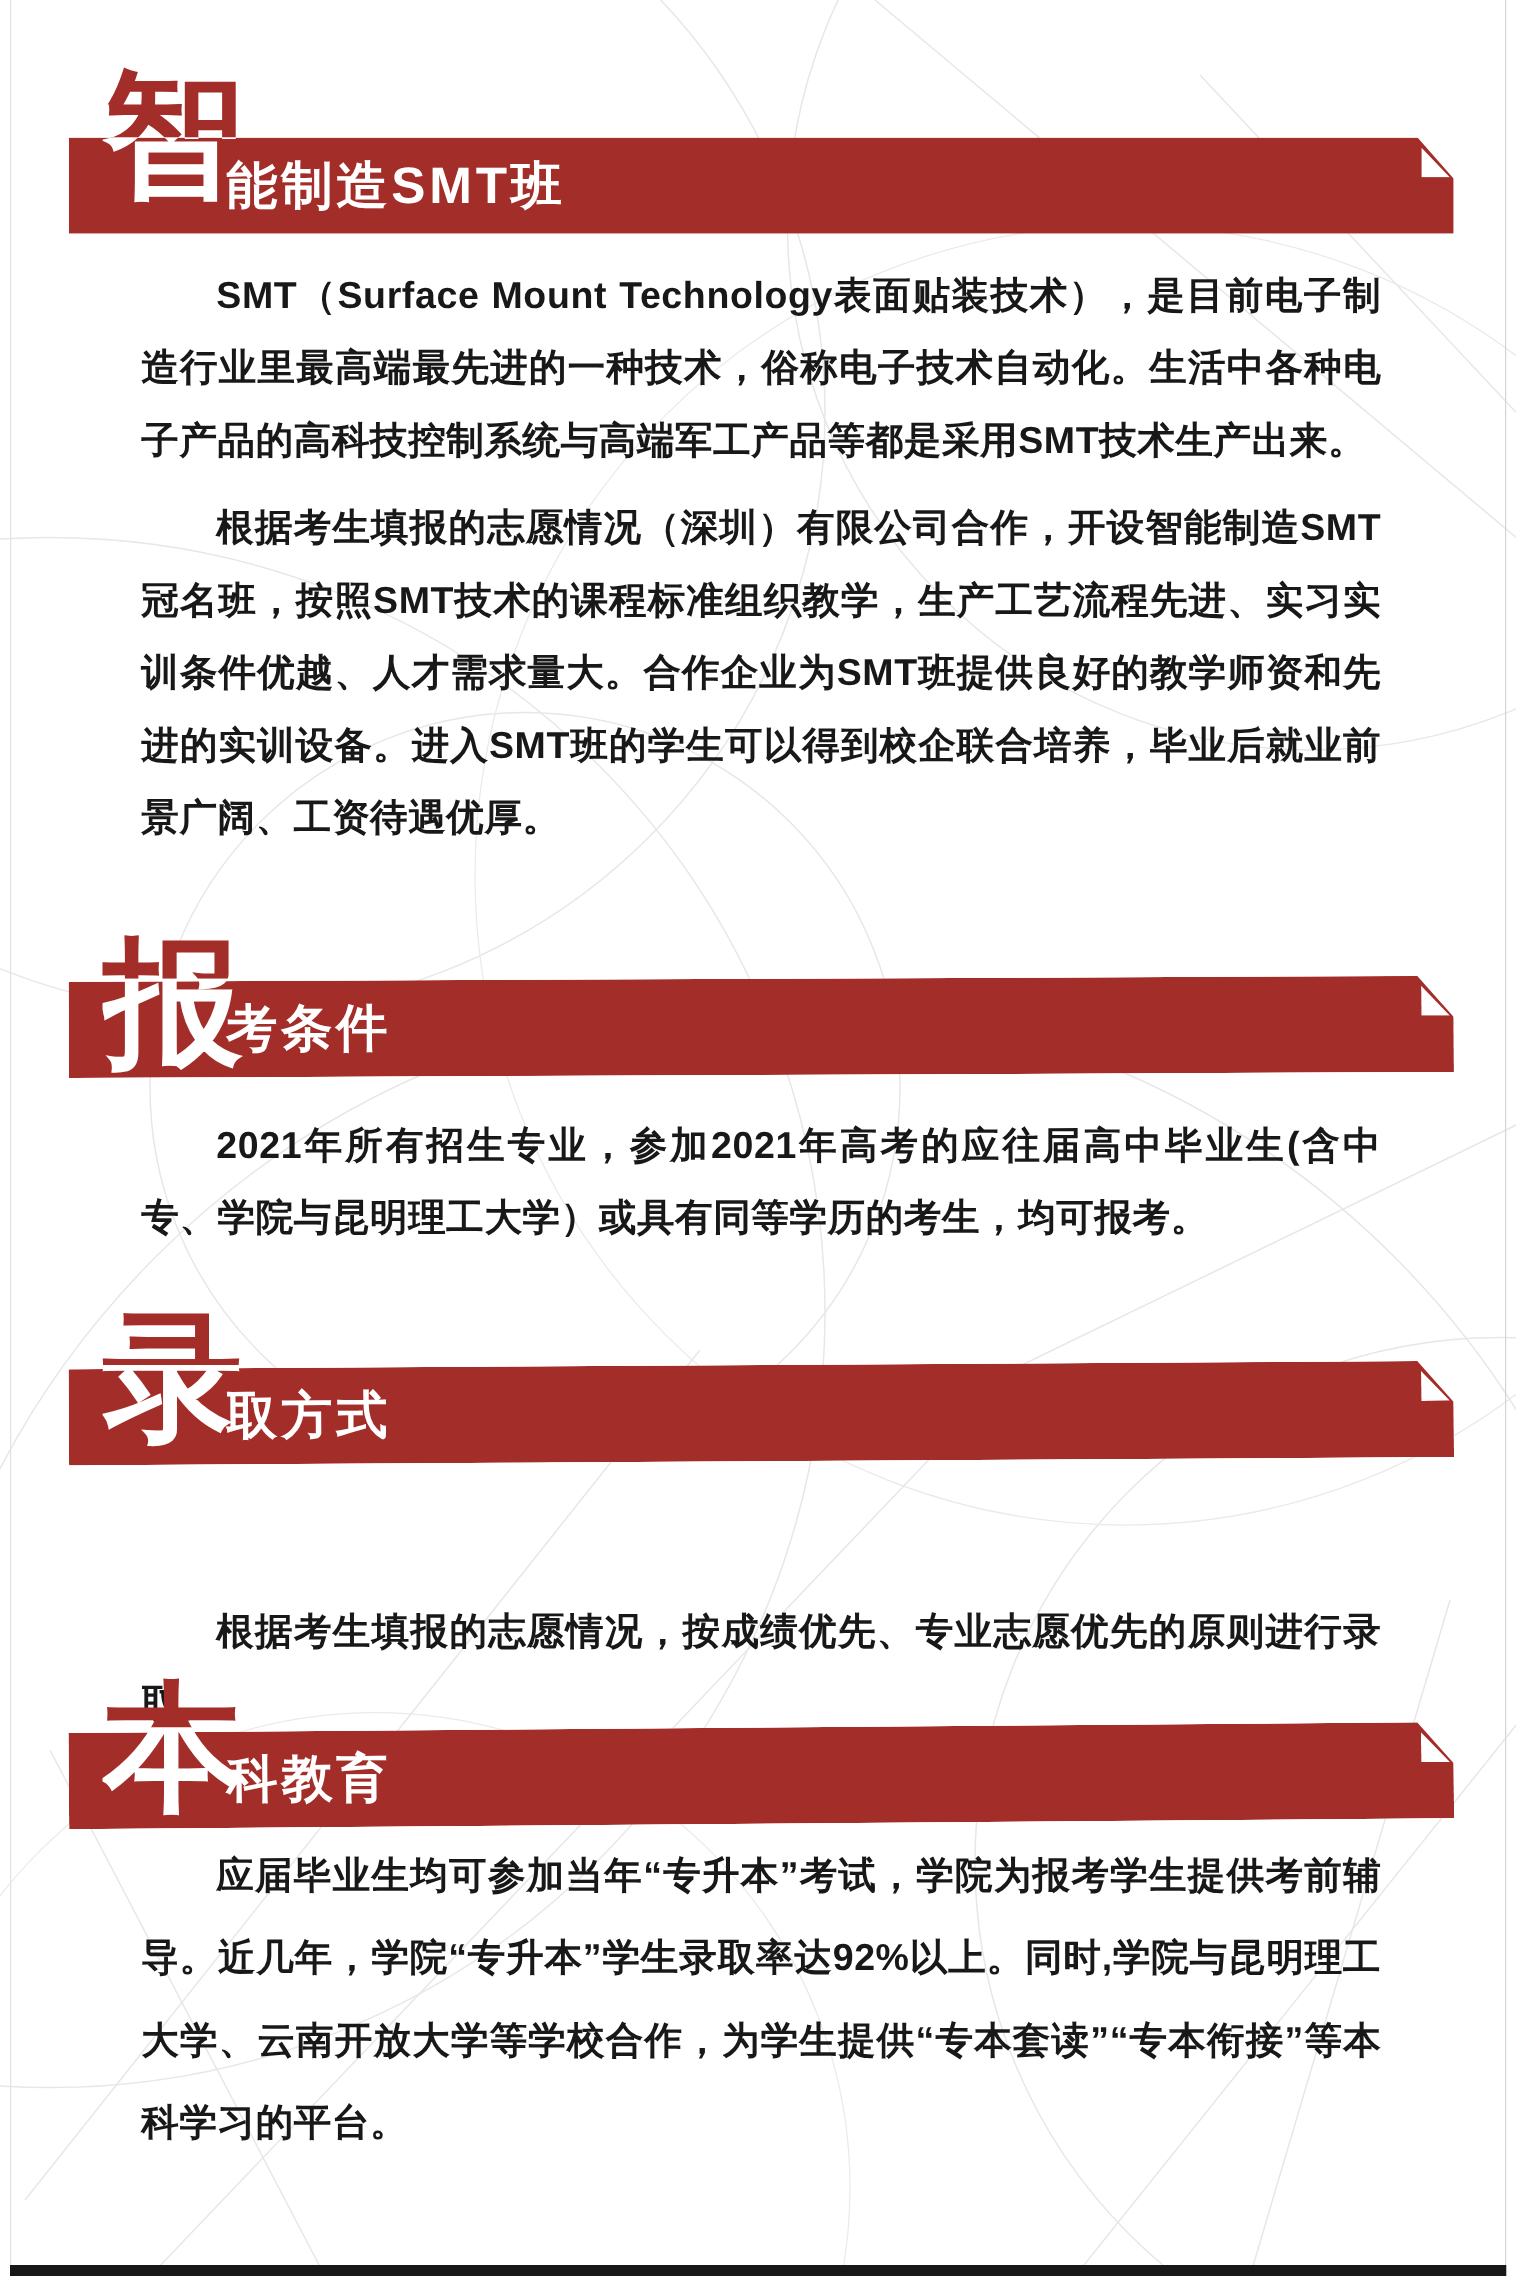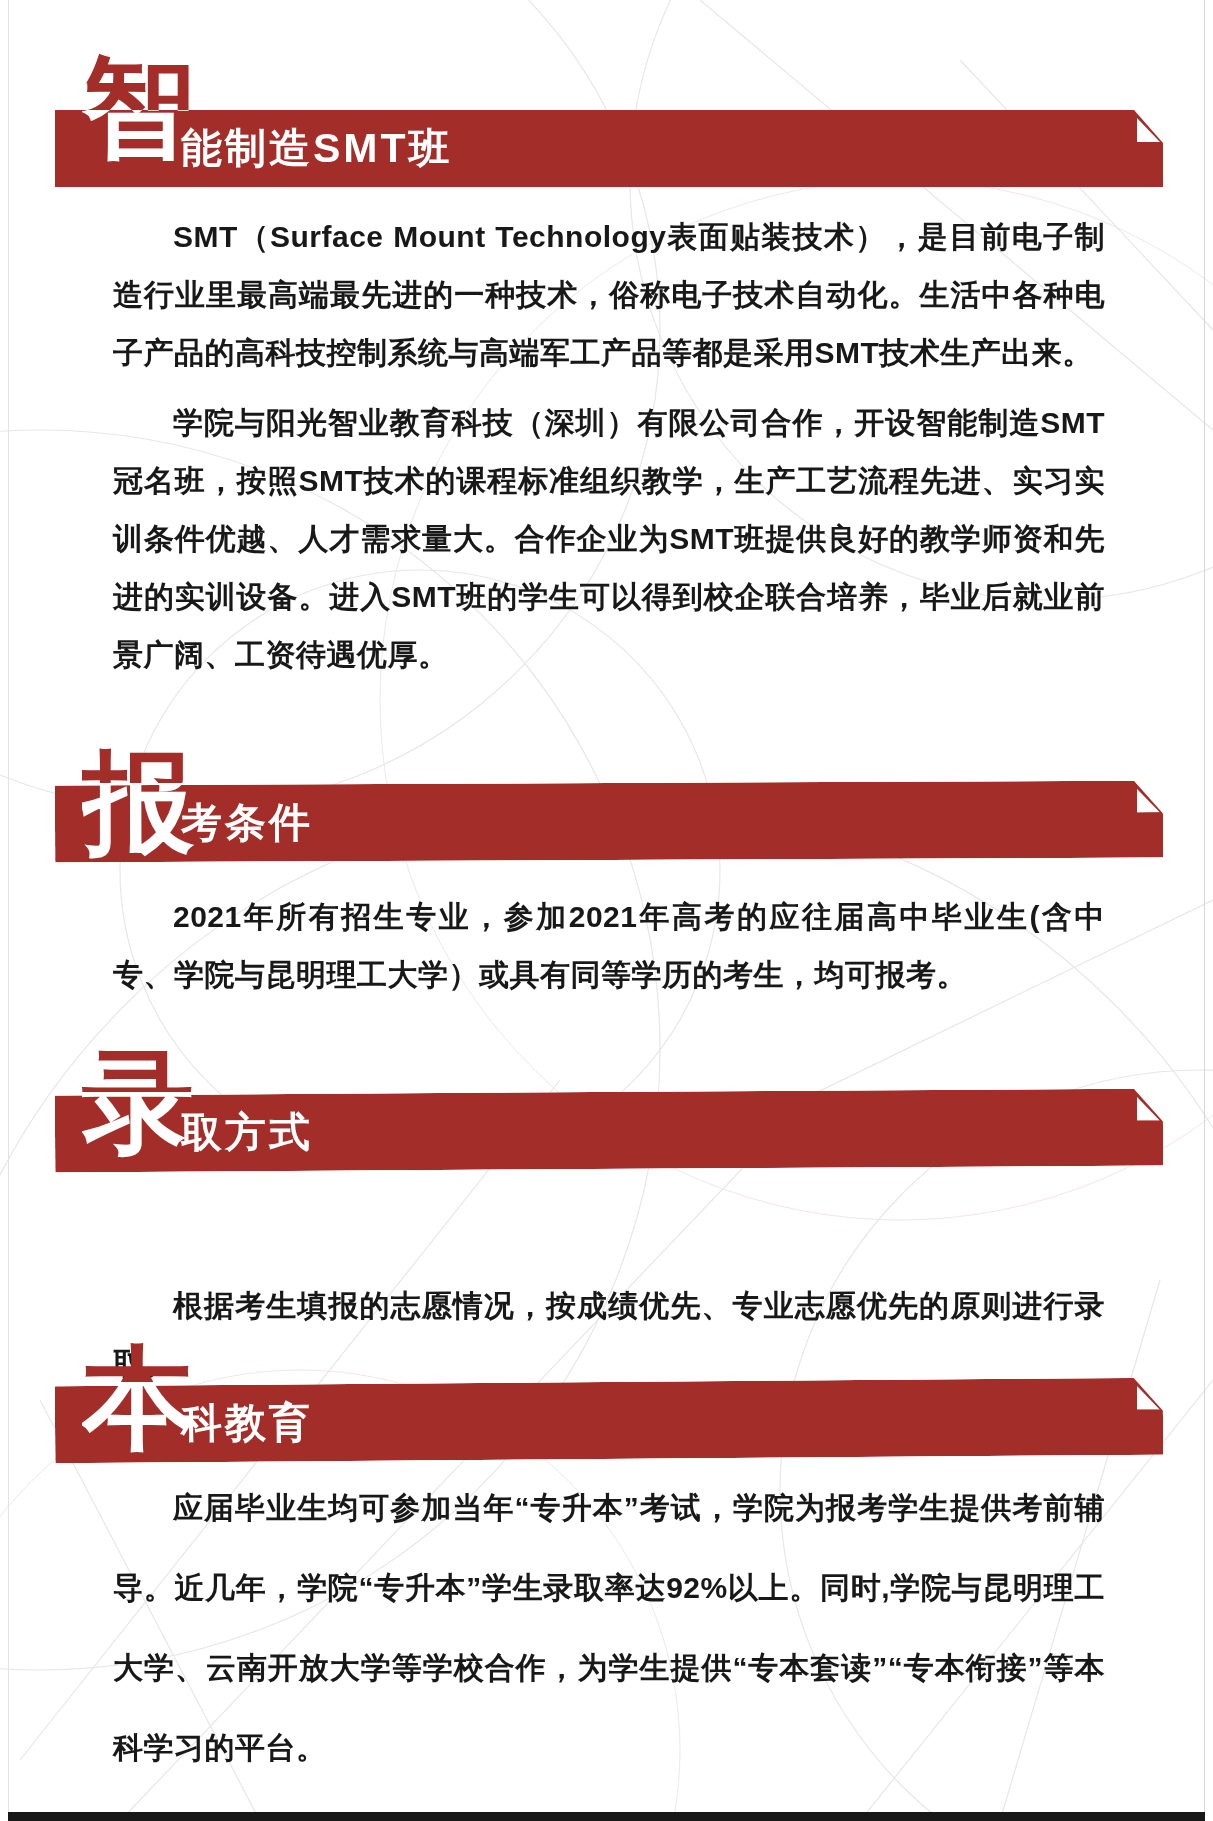--- a/index.html
+++ b/index.html
@@ -36,21 +36,21 @@
   .initial .layer.white{color:#ffffff;clip-path:inset(var(--cut) 0 0 0);}
 
   
   .body-text{
     position:absolute;left:113px;width:992px;z-index:1;
     font-size:30px;font-weight:700;color:var(--text,#181818);
     text-align:justify;letter-spacing:0.5px;
   }
   .body-text p{margin:0;text-indent:2em;line-height:58px;}
   .body-text p + p{margin-top:12px;}
-  .body-text.loose p{line-height:80px;}
+  .body-text.loose p{line-height:66px;}
 
   .footer-bar{position:absolute;left:8px;right:8px;bottom:0;height:9px;background:var(--footer,#181818);}
 </style>
 </head>
 <body>
 
 <div class="page" style="--accent: #a32d28; --text: #181818; --page-bg: #ffffff; --footer: #181818;">
 
   <svg class="bg-decor" viewBox="0 0 1213 1821" fill="none" xmlns="http://www.w3.org/2000/svg">
     <g stroke="#e7e7ea" stroke-width="1.2" fill="none">
@@ -81,21 +81,21 @@
     <div class="banner" style="top:110px">
       <span class="banner-label">能制造SMT班</span>
       <span class="fold"></span>
     </div>
     <div class="initial" style="top:50px;--cut:60px">
       <span class="layer red">智</span>
       <span class="layer white">智</span>
     </div>
     <div class="body-text" style="top:208px">
       <p>SMT（Surface Mount Technology表面贴装技术），是目前电子制造行业里最高端最先进的一种技术，俗称电子技术自动化。生活中各种电子产品的高科技控制系统与高端军工产品等都是采用SMT技术生产出来。</p>
-      <p>学院与阳光智业教育科技（深圳）有限公司合作，开设智能制造SMT冠名班，按照SMT技术的课程标准组织教学，生产工艺流程先进、实习实训条件优越、人才需求量大。合作企业为SMT班提供良好的教学师资和先进的实训设备。进入SMT班的学生可以得到校企联合培养，毕业后就业前景广阔、工资待遇优厚。</p>
+      <p>根据考生填报的志愿情况（深圳）有限公司合作，开设智能制造SMT冠名班，按照SMT技术的课程标准组织教学，生产工艺流程先进、实习实训条件优越、人才需求量大。合作企业为SMT班提供良好的教学师资和先进的实训设备。进入SMT班的学生可以得到校企联合培养，毕业后就业前景广阔、工资待遇优厚。</p>
     </div>
   </section>
 
   <section>
     <div class="banner" style="top:783px;transform:rotate(-0.25deg)">
       <span class="banner-label">考条件</span>
       <span class="fold"></span>
     </div>
     <div class="initial" style="top:745px;--cut:38px">
       <span class="layer red">报</span>

